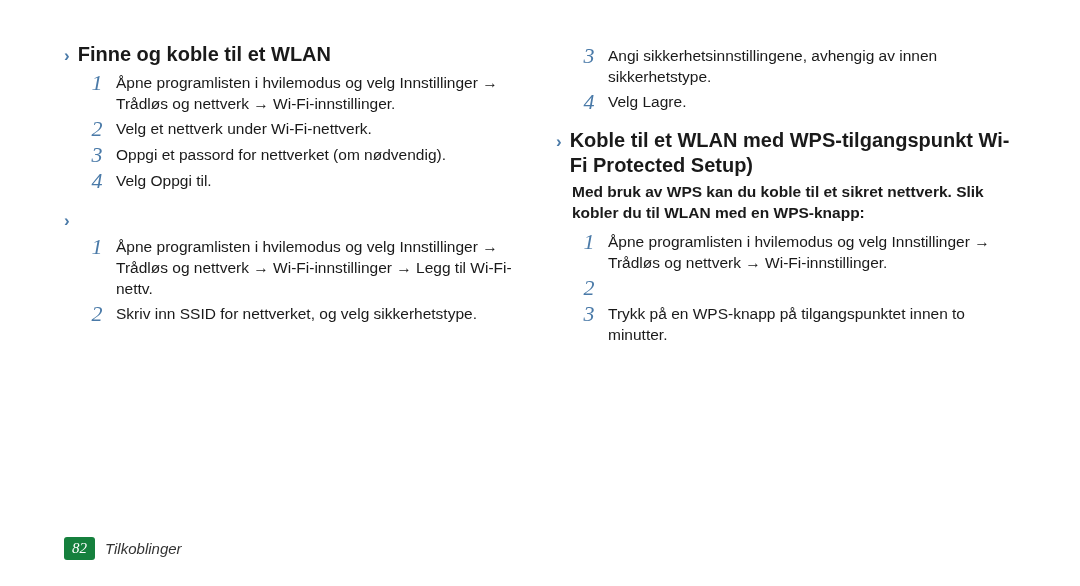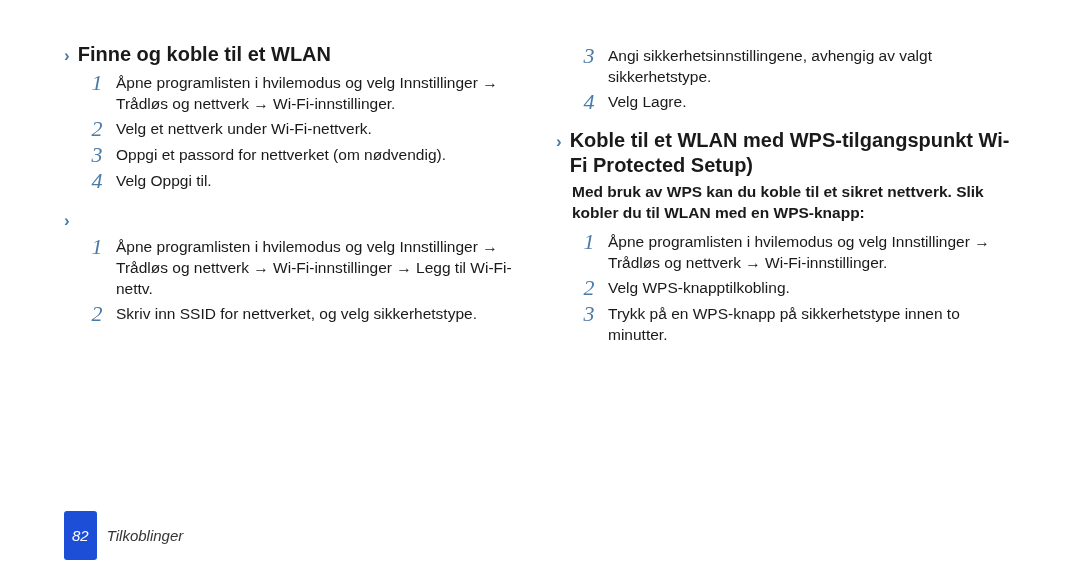--- a/index.html
+++ b/index.html
@@ -8,21 +8,21 @@
   .sec{margin-bottom:14px}
   .sec-head{display:flex;align-items:flex-start;gap:8px;margin-bottom:4px}
   .chev{font-size:17px;color:#4a7aa8;font-weight:bold;margin-top:4px}
   .sec-title{font-size:20px;font-weight:700;line-height:1.25}
   .step{display:flex;align-items:flex-start;gap:10px;margin:2px 0;padding-left:24px}
   .num{font-family:serif;font-style:italic;font-size:22px;color:#4a7aa8;min-width:18px;text-align:center;line-height:1.1;font-weight:500}
   .txt{font-size:15.5px;line-height:1.35;padding-top:2px}
   .para{font-size:15.5px;line-height:1.35;margin:2px 0 6px 24px}
   b{font-weight:400}
   .footer{position:absolute;bottom:26px;left:64px;display:flex;align-items:center;gap:10px}
-  .pg-box{background:#1d4ed8;color:#fff;font-style:italic;font-family:Liberation Sans, sans-serif;font-size:15px;padding:16px 8px;border-radius:3px}
+  .pg-box{background:#15803d;color:#fff;font-style:italic;font-family:Liberation Serif, serif;font-size:15px;padding:3px 8px;border-radius:3px}
   .pg-lab{font-style:italic;font-size:15px;color:#333}
 </style>
 </head>
 <body>
 
 <div class="page">
   <div class="col" id="left-col">
       <div class="sec">
         <div class="sec-head">
           <span class="chev">›</span>
@@ -56,44 +56,43 @@
         <div class="step">
           <span class="num">2</span>
           <span class="txt">Skriv inn SSID for nettverket, og velg sikkerhetstype.</span>
         </div>
       </div>
     </div>
   <div class="col" id="right-col">
       <div class="sec">
         <div class="step">
           <span class="num">3</span>
-          <span class="txt">Angi sikkerhetsinnstillingene, avhengig av valgt sikkerhetstype.</span>
+          <span class="txt">Angi sikkerhetsinnstillingene, avhengig av innen sikkerhetstype.</span>
         </div>
         <div class="step">
           <span class="num">4</span>
           <span class="txt">Velg <b>Lagre</b>.</span>
         </div>
       </div>
       <div class="sec">
         <div class="sec-head">
           <span class="chev">›</span>
           <span class="sec-title">Koble til et WLAN med WPS-tilgangspunkt Wi-Fi Protected Setup)</span>
         </div>
         <div class="para" style="margin-left: 16px; font-weight: bold;">Med bruk av WPS kan du koble til et sikret nettverk. Slik kobler du til WLAN med en WPS-knapp:</div>
         <div class="step">
           <span class="num">1</span>
           <span class="txt">Åpne programlisten i hvilemodus og velg <b>Innstillinger</b> → <b>Trådløs og nettverk</b> → <b>Wi-Fi-innstillinger</b>.</span>
         </div>
         <div class="step">
           <span class="num">2</span>
-          <span class="txt">Velg <b>WPS-knapptilkobling</b>.</span>
         </div>
         <div class="step">
           <span class="num">3</span>
-          <span class="txt">Trykk på en WPS-knapp på sikkerhetstype innen to minutter.</span>
+          <span class="txt">Trykk på en WPS-knapp på tilgangspunktet innen to minutter.</span>
         </div>
       </div>
     </div>
 </div>
 
 <div class="footer">
   <span class="pg-box">82</span>
   <span class="pg-lab">Tilkoblinger</span>
 </div>
 

